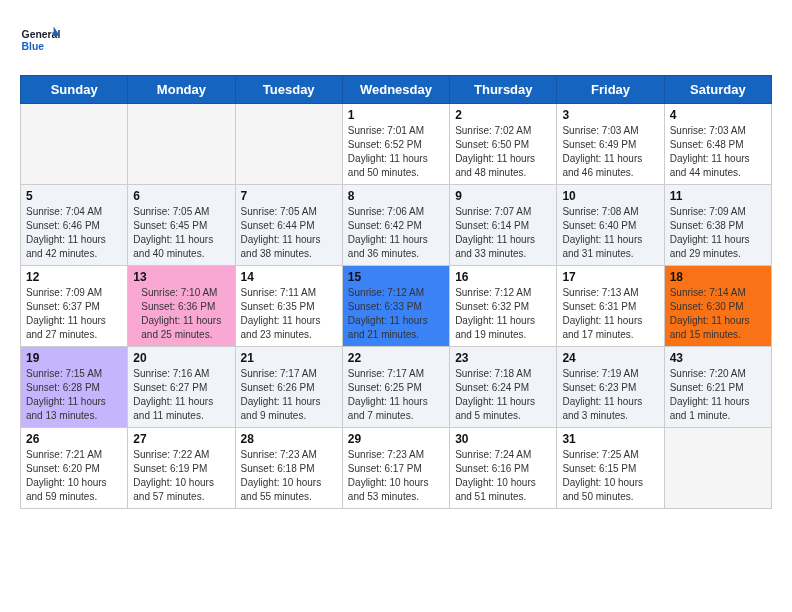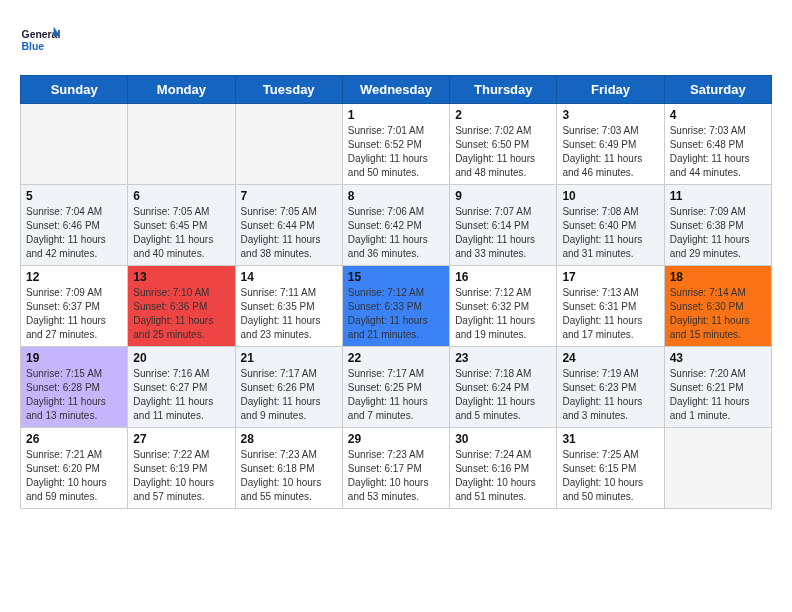--- a/index.html
+++ b/index.html
@@ -191,23 +191,23 @@
         </td>
       </tr>
       <tr>
         <td style="background-color: rgb(255, 255, 255);">
           <div class="day-number">12</div>
           <div class="day-info" style="white-space: pre-line;">Sunrise: 7:09 AM
 Sunset: 6:37 PM
 Daylight: 11 hours
 and 27 minutes.</div>
         </td>
-        <td style="background-color: #ef4444;">
+        <td style="background-color: #f9a8d4;">
           <div class="day-number">13</div>
-          <div class="day-info" style="white-space: pre-line;">Sunrise: 7:10 AM
+          <div class="day-info" style="white-space: pre-line; margin-left: 8px;">Sunrise: 7:10 AM
 Sunset: 6:36 PM
 Daylight: 11 hours
 and 25 minutes.</div>
         </td>
         <td style="background-color: rgb(255, 255, 255);">
           <div class="day-number">14</div>
           <div class="day-info" style="white-space: pre-line;">Sunrise: 7:11 AM
 Sunset: 6:35 PM
 Daylight: 11 hours
 and 23 minutes.</div>

